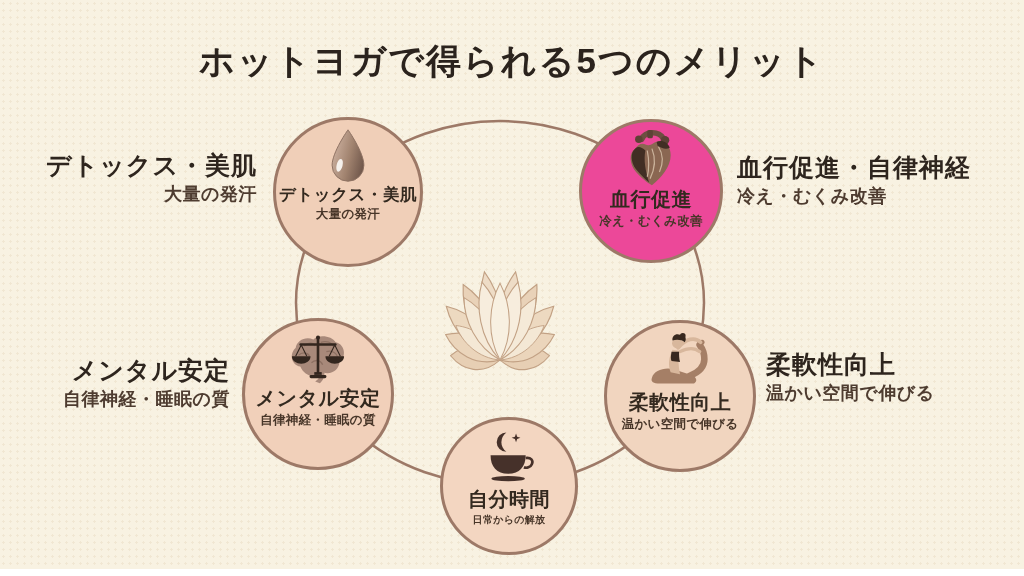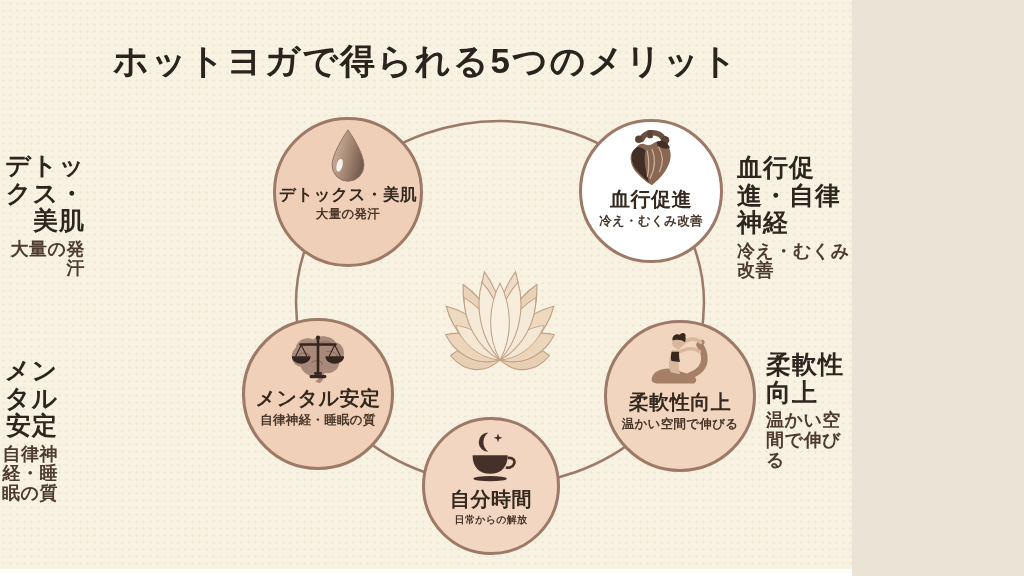--- a/index.html
+++ b/index.html
@@ -1,17 +1,17 @@
 <!DOCTYPE html>
 <html><head>
 <meta charset="utf-8">
 <style>
   html,body{margin:0;padding:0;background:#e9e4d5;}
   .stage{
-    position:relative;width:852px;height:576px;overflow:hidden;
+    position:relative;width:1024px;height:576px;overflow:hidden;
     background:#f8f2e2;
     font-family:"Liberation Sans","DejaVu Sans",sans-serif;
   }
   .stage .texture{
     position:absolute;inset:0;pointer-events:none;
     background-image:radial-gradient(rgba(196,162,118,.14) 1px, transparent 1.2px);
     background-size:7px 7px;
   }
   .title{
     position:absolute;top:38px;left:0;width:100%;text-align:center;
@@ -20,24 +20,24 @@
   .ring{position:absolute;left:0;top:0;}
   .lotus{position:absolute;left:405px;top:232px;}
   .node{
     position:absolute;box-sizing:border-box;border:3px solid #9d7967;border-radius:50%;
     display:flex;flex-direction:column;align-items:center;text-align:center;
   }
   .node .icon{display:block;line-height:0;}
   .node .label{font-weight:bold;color:#33291f;line-height:1.15;letter-spacing:.5px;}
   .node .sub{font-weight:bold;font-size:12.5px;color:#483629;line-height:1.2;margin-top:3px;letter-spacing:.3px;}
   .node-detox  {left:273px;top:117px;width:150px;height:150px;background:#f0cfb8;padding-top:7px;}
-  .node-blood  {left:579px;top:119px;width:144px;height:144px;background:#ffffff;padding-top:6px;}
+  .node-blood  {left:579px;top:119px;width:144px;height:144px;background:#ec4899;padding-top:6px;}
   .node-mental {left:242px;top:318px;width:152px;height:152px;background:#f1d0ba;padding-top:12px;}
   .node-flex   {left:604px;top:320px;width:152px;height:152px;background:#f1d5bf;padding-top:8px;}
-  .node-metime {left:422px;top:417px;width:138px;height:138px;background:#f3d6c1;padding-top:8px;}
+  .node-metime {left:440px;top:417px;width:138px;height:138px;background:#f3d6c1;padding-top:8px;}
   .node-detox .label{font-size:16.5px;}
   .node-blood .label,.node-mental .label,.node-flex .label,.node-metime .label{font-size:20px;}
   .node-metime .sub{font-size:10px;}
   .side{position:absolute;}
   .side .t{font-weight:bold;font-size:25px;color:#2e251e;letter-spacing:1px;line-height:1.1;}
   .side .s{font-weight:bold;font-size:18px;color:#4e3c30;margin-top:5px;line-height:1.1;letter-spacing:.5px;}
   .side-detox {top:152px;right:767px;text-align:right;}
   .side-blood {top:154px;left:737px;text-align:left;}
   .side-mental{top:357px;right:794px;text-align:right;}
   .side-flex  {top:351px;left:766px;text-align:left;}

